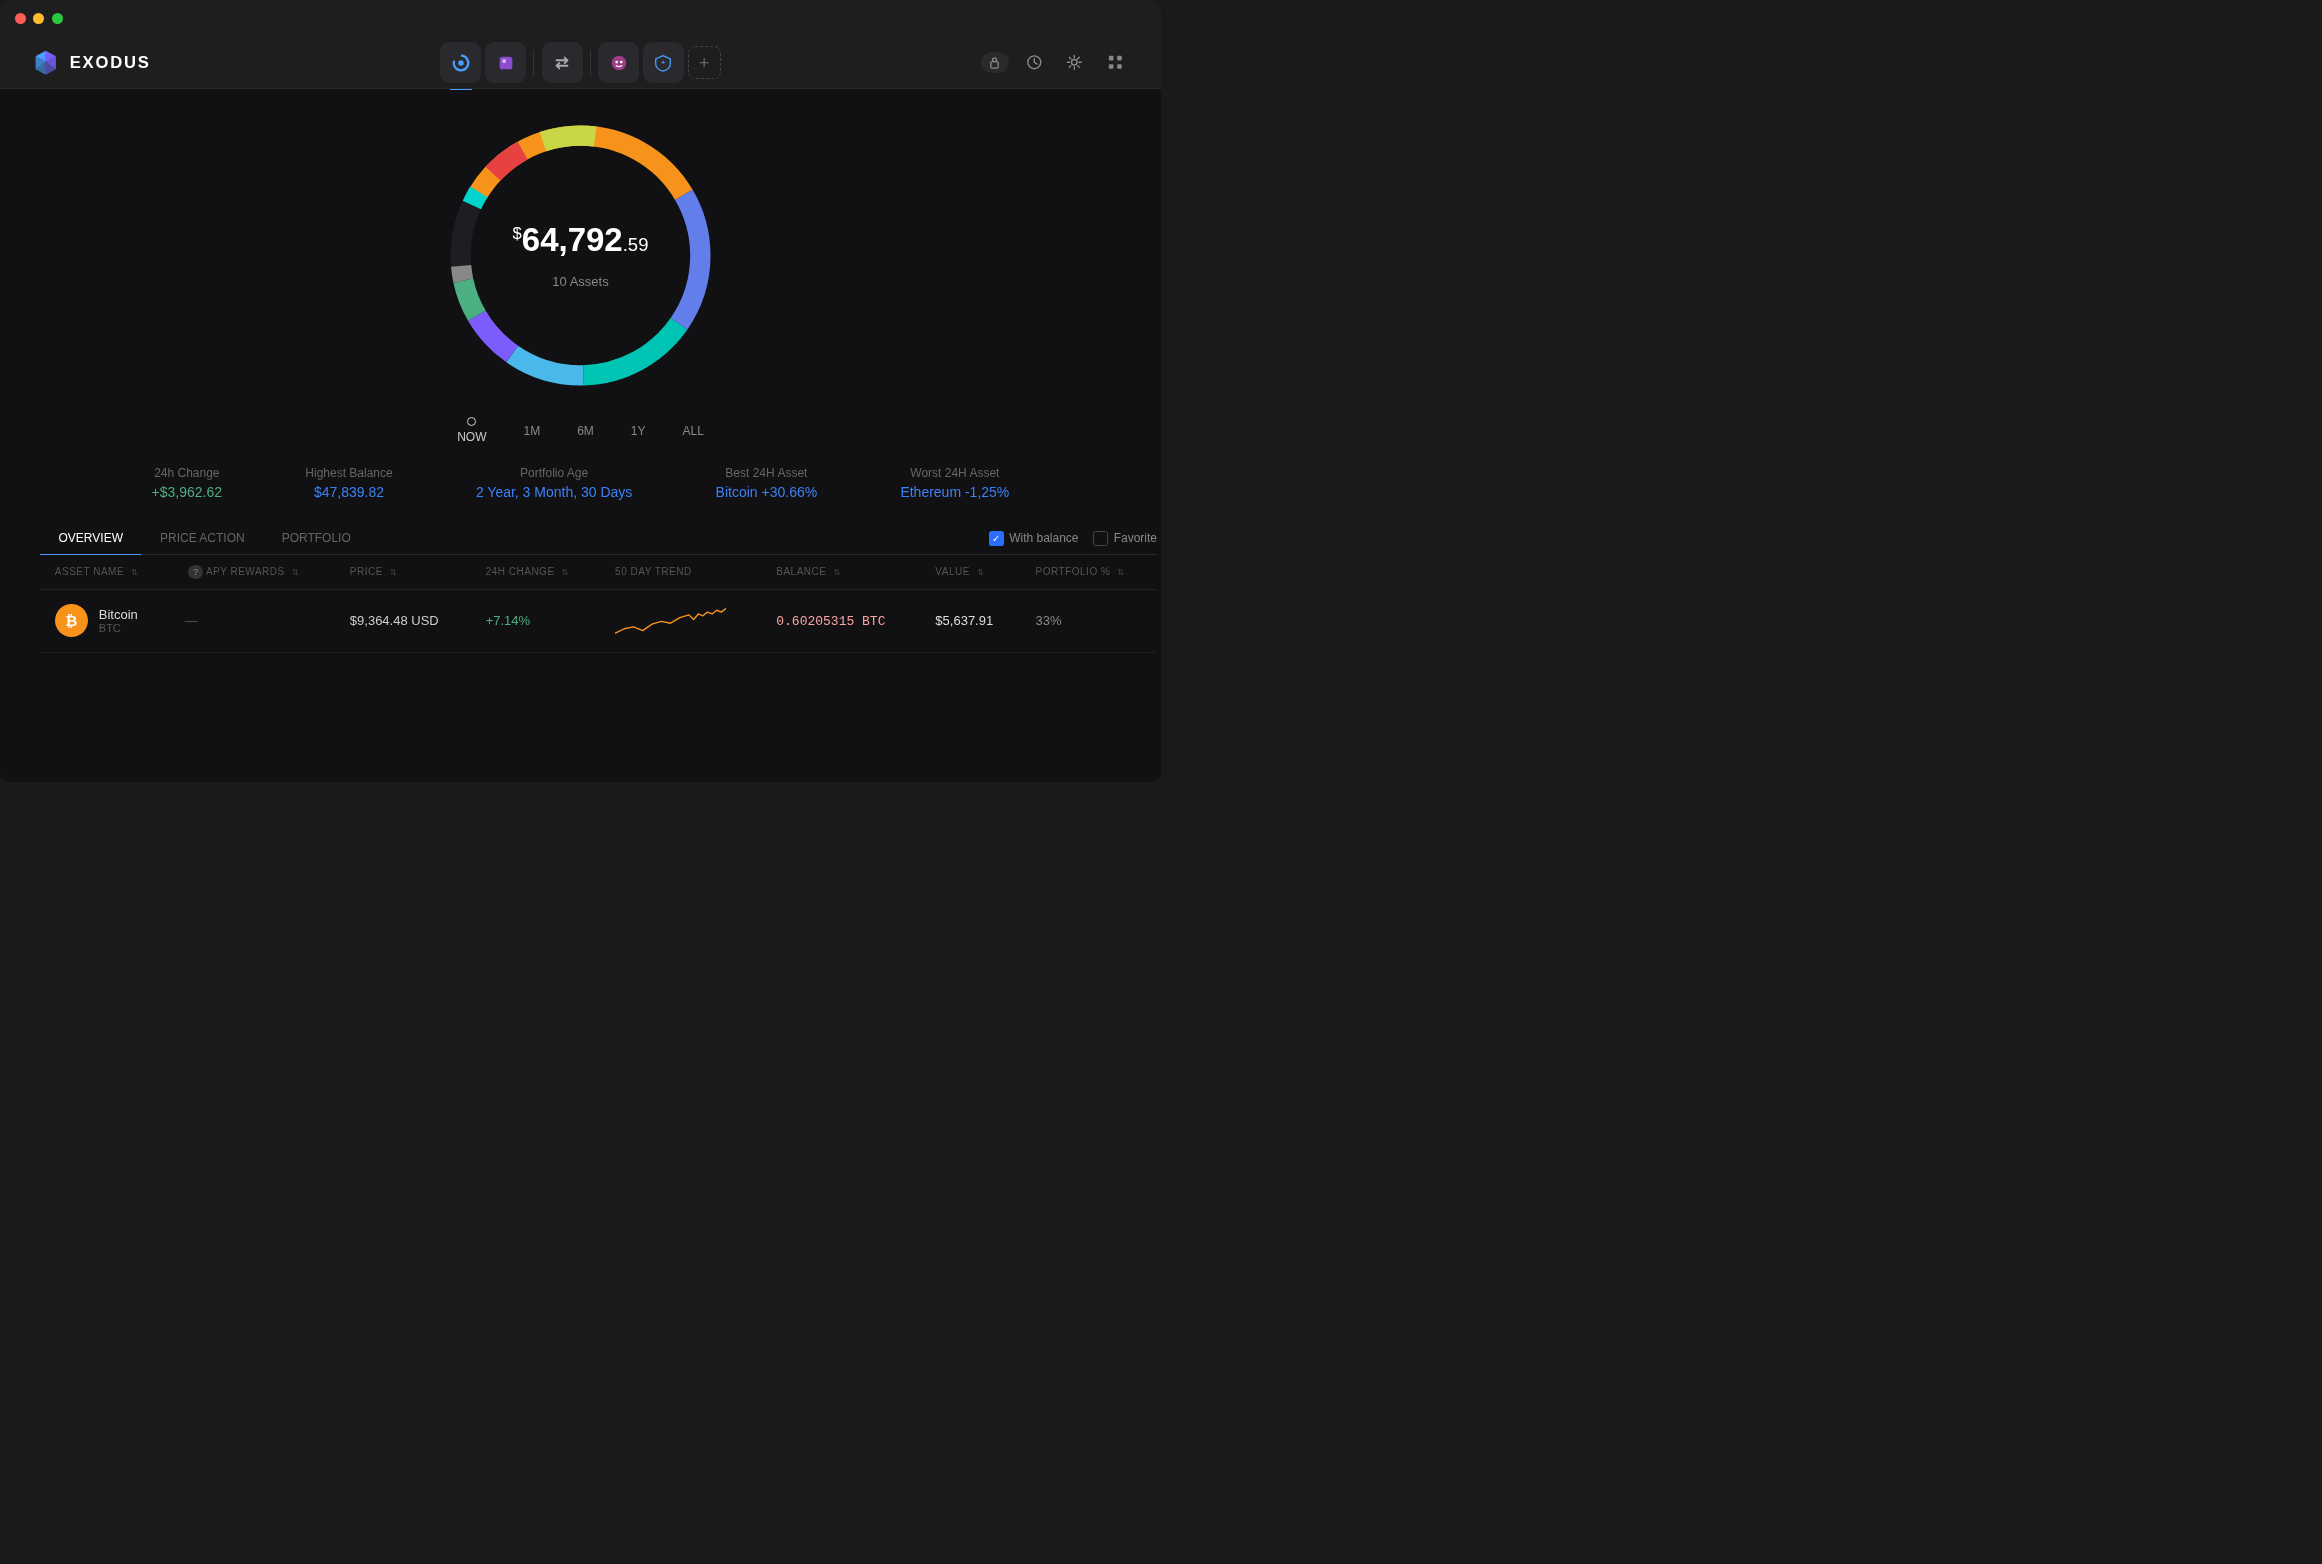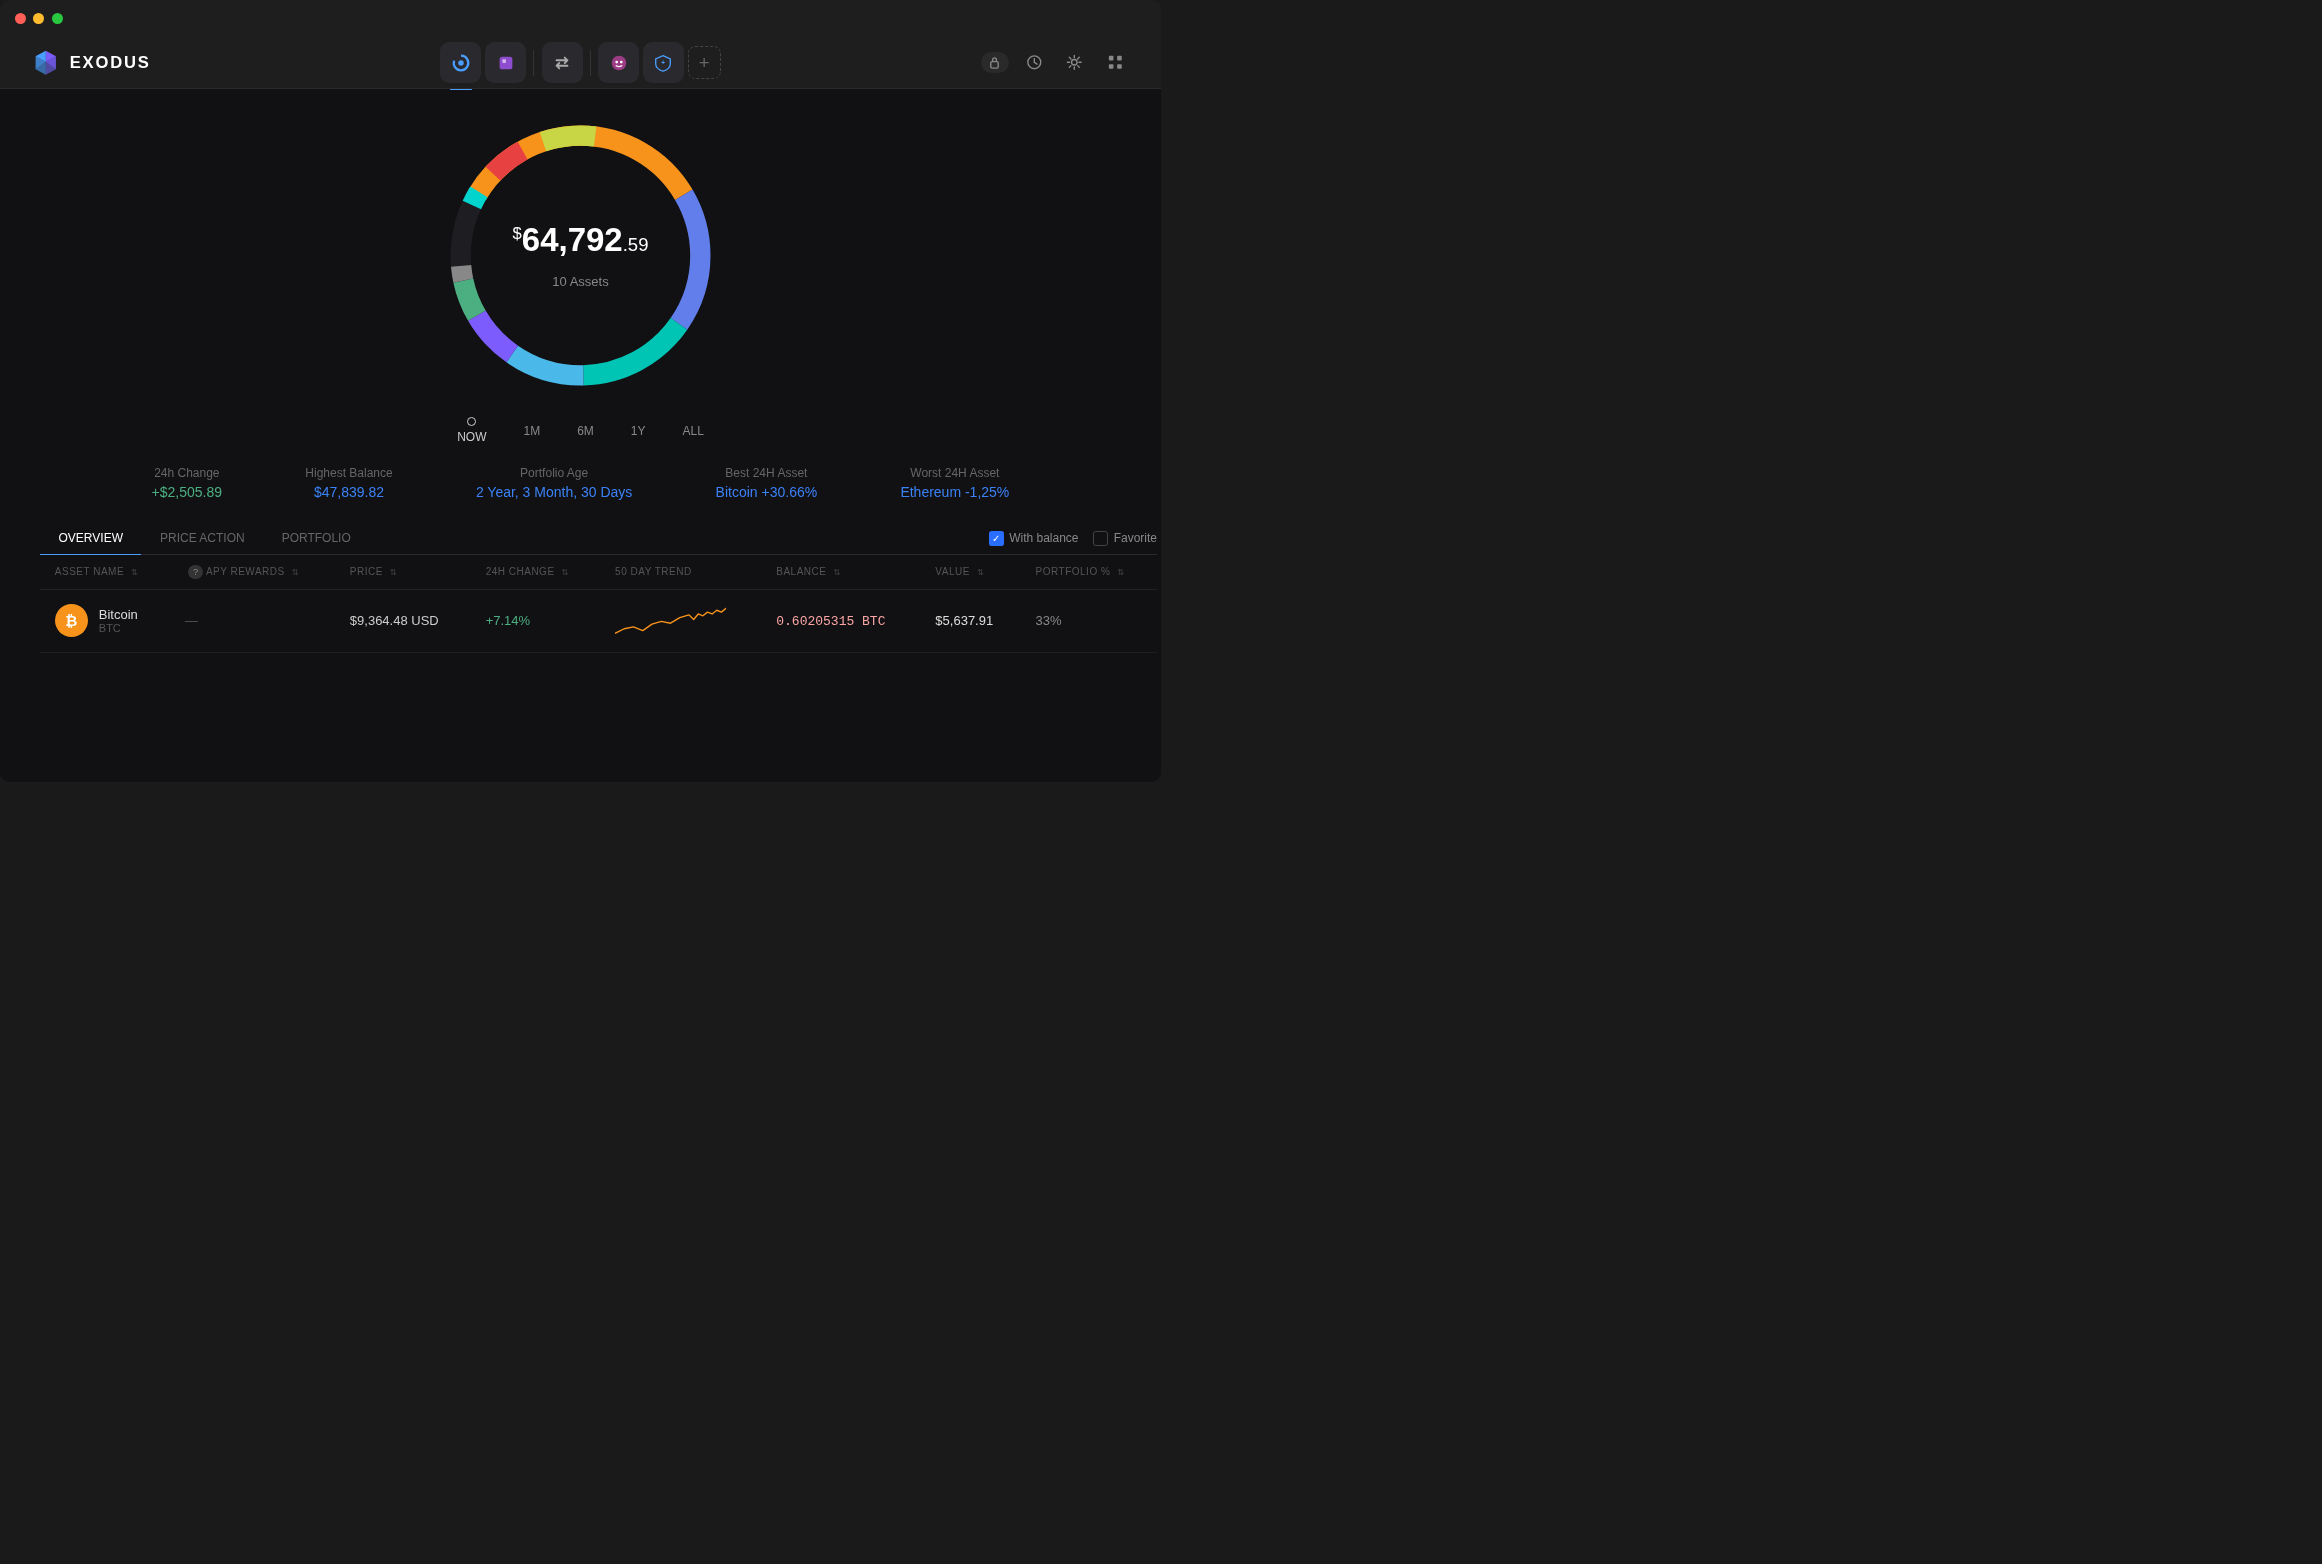--- a/index.html
+++ b/index.html
@@ -519,21 +519,21 @@
       </div>
       <span class="timeline-label">1M</span>
       <span class="timeline-label">6M</span>
       <span class="timeline-label">1Y</span>
       <span class="timeline-label">ALL</span>
     </div>
 
     <div class="stats-row">
       <div class="stat-item">
         <div class="stat-label">24h Change</div>
-        <div class="stat-value positive">+$2,505.89</div>
+        <div class="stat-value positive">+$3,962.62</div>
       </div>
       <div class="stat-item">
         <div class="stat-label">Highest Balance</div>
         <div class="stat-value">$47,839.82</div>
       </div>
       <div class="stat-item">
         <div class="stat-label">Portfolio Age</div>
         <div class="stat-value">2 Year, 3 Month, 30 Days</div>
       </div>
       <div class="stat-item">

